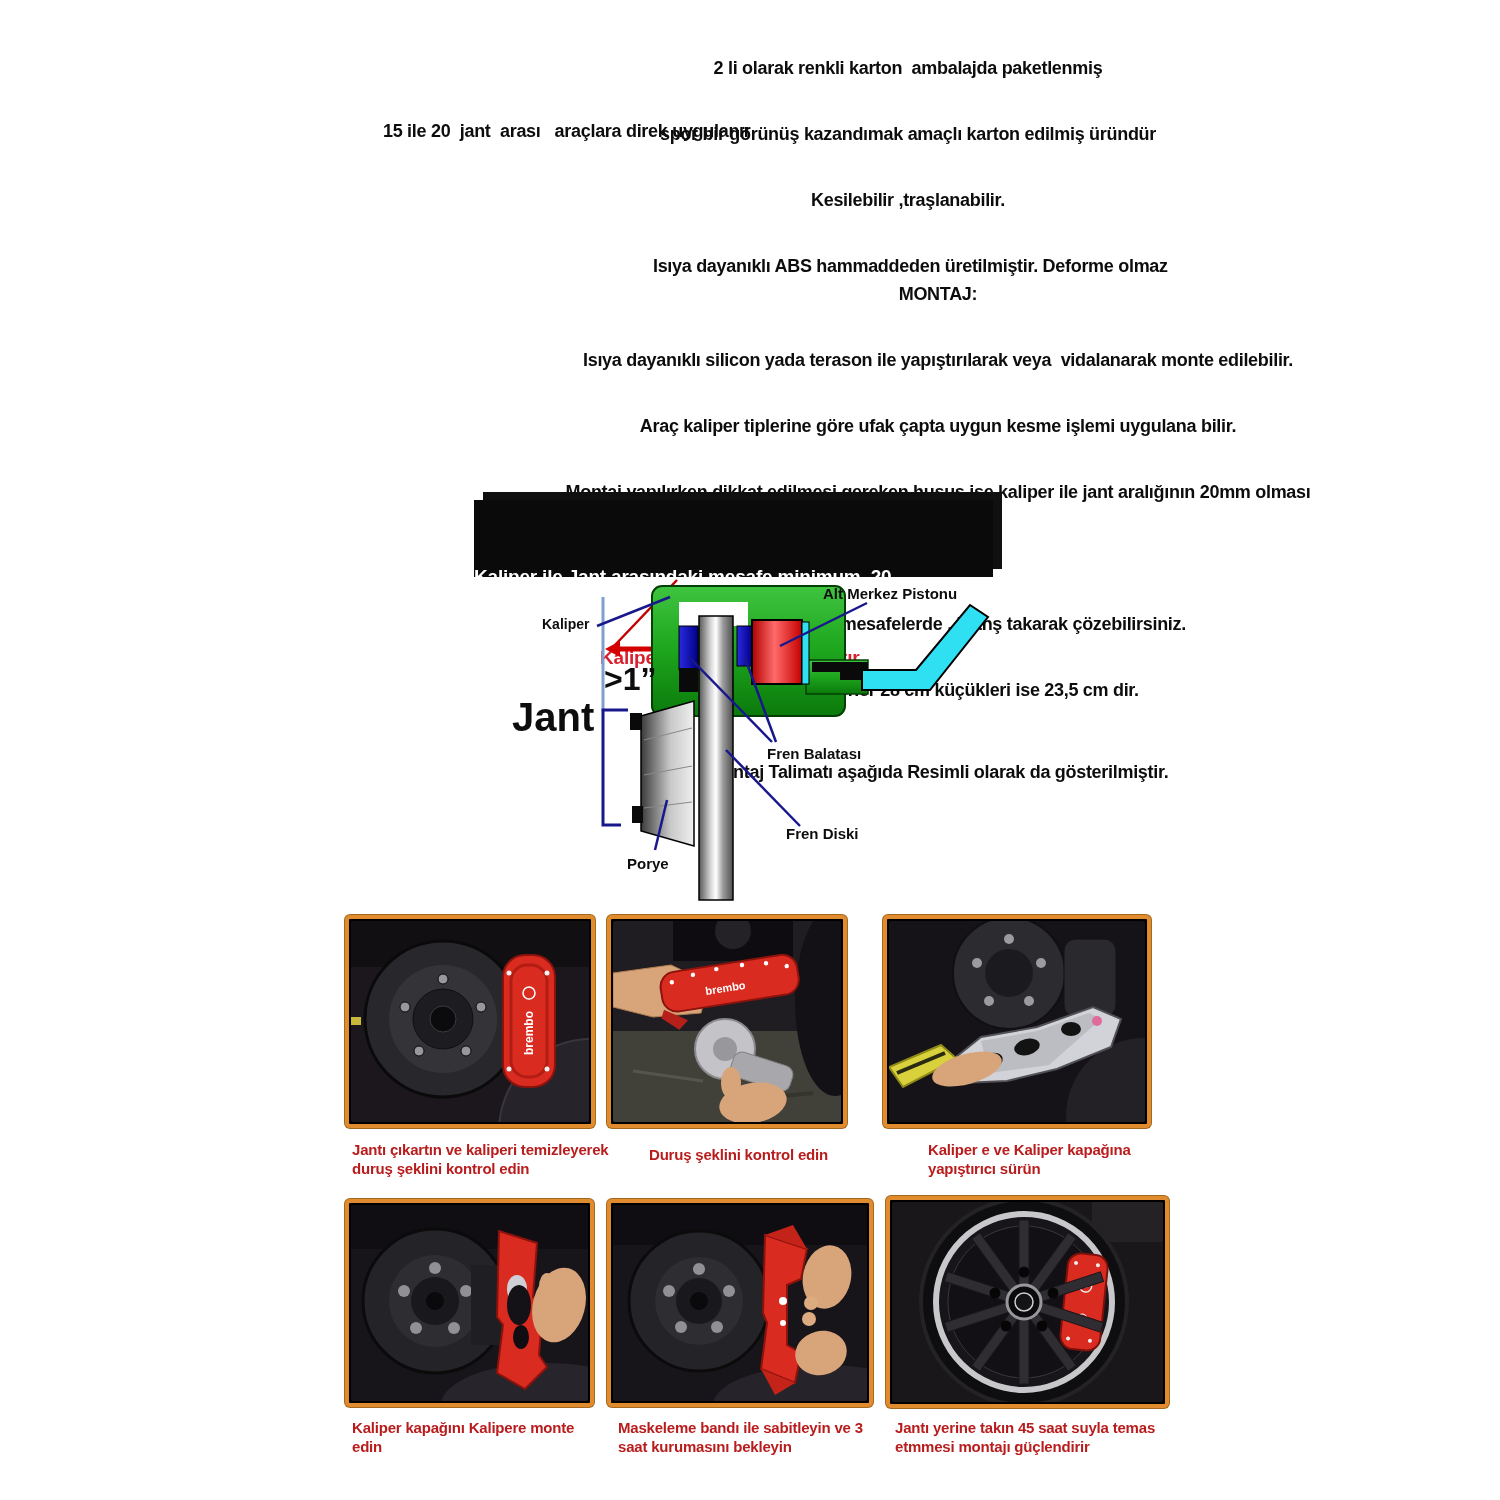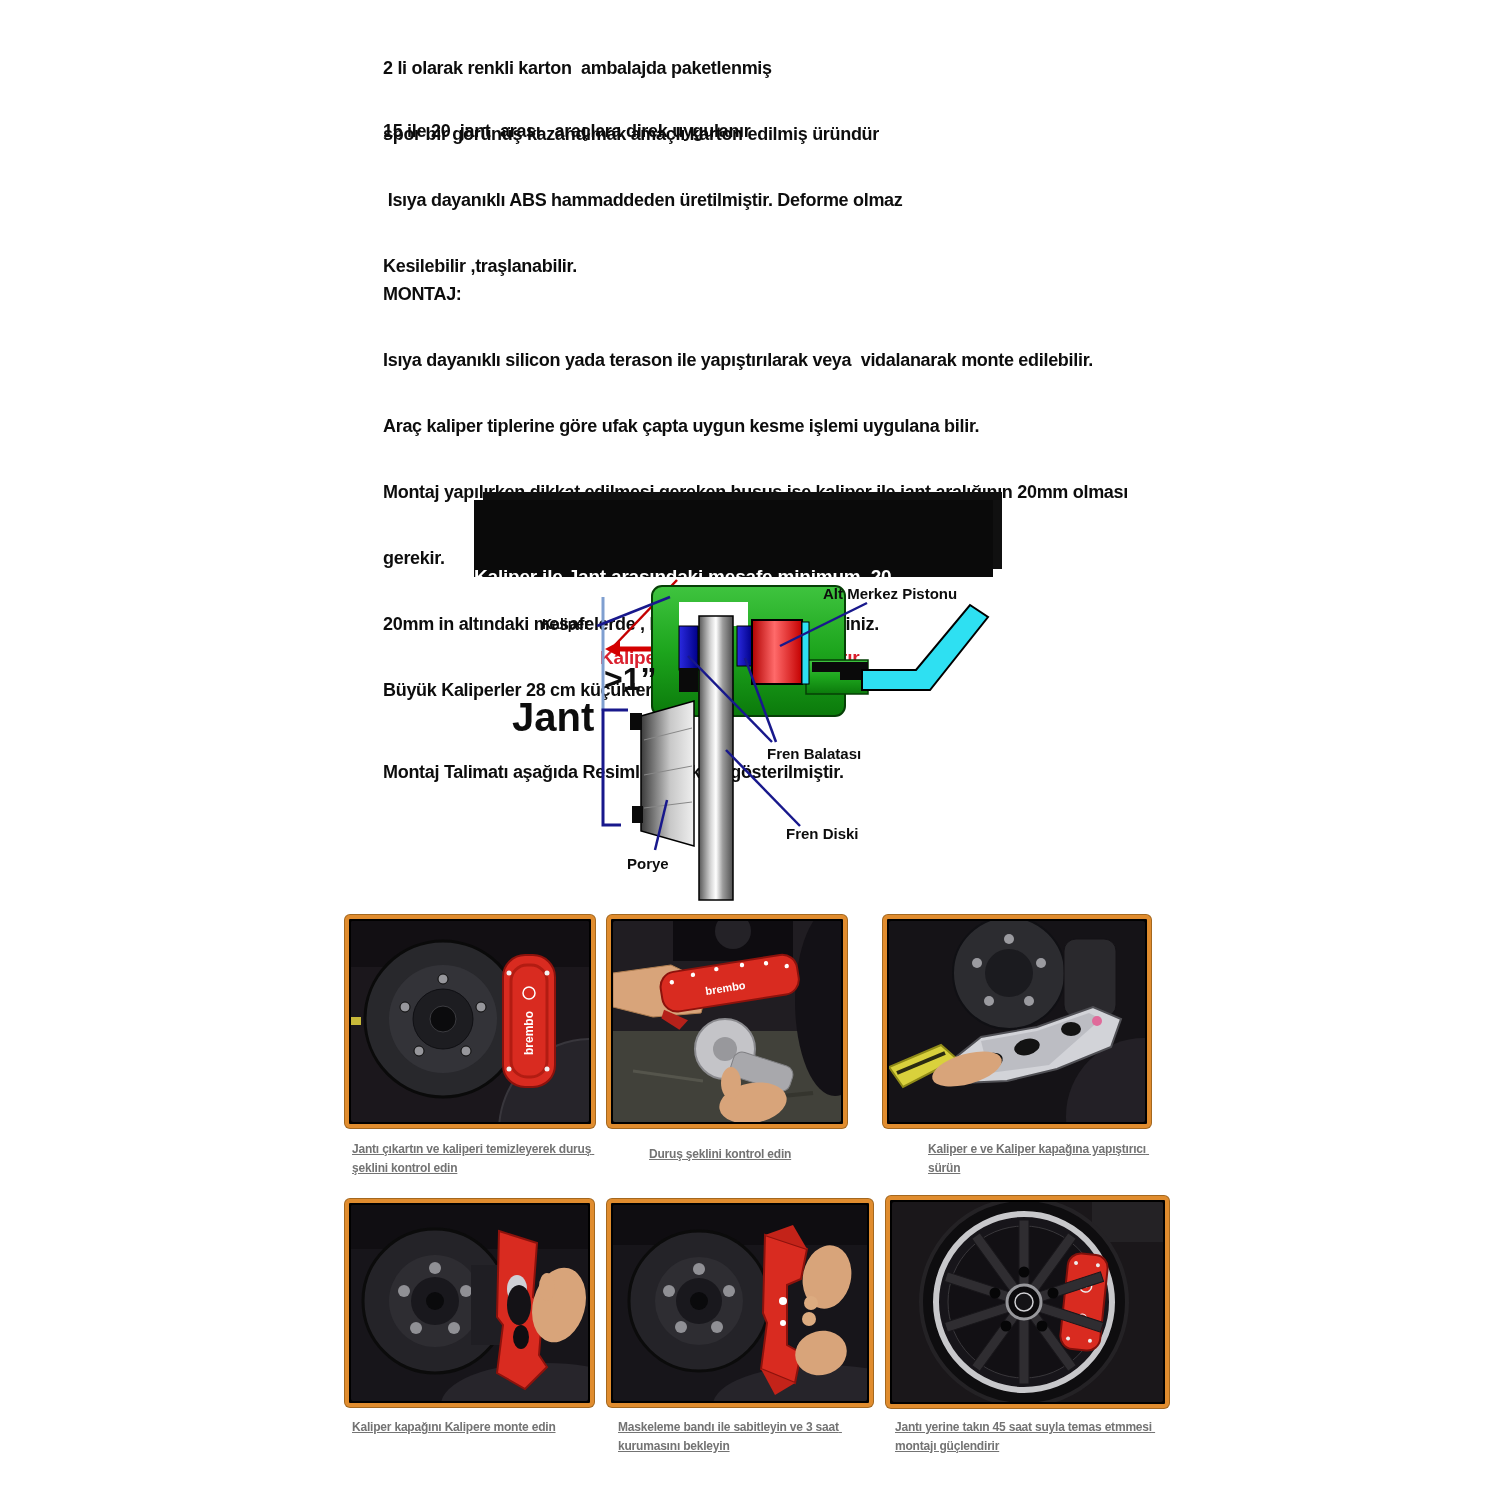--- a/index.html
+++ b/index.html
@@ -1,47 +1,47 @@
 <!DOCTYPE html>
 <html><head>
 <meta charset="utf-8">
 <style>
   html,body{margin:0;padding:0;background:#ffffff;}
   .canvas{
     position:relative;width:1500px;height:1500px;background:#ffffff;overflow:hidden;
     font-family:"Liberation Sans","DejaVu Sans",sans-serif;font-weight:bold;color:#0d0d0d;
   }
   .tblock{position:absolute;white-space:pre-wrap;font-size:18px;line-height:22px;letter-spacing:-0.3px;}
-  .tblock div{white-space:pre-wrap;}
+  .tblock div{white-space:pre-wrap;text-align:center;}
   .montaj-footer{margin-top:16px;}
   .banner{
     position:absolute;left:474px;top:500px;width:519px;height:77px;background:#0a0a0a;
     box-shadow:9px -8px 0 0 #101010;padding:9px 0 0 0;box-sizing:border-box;
     font-size:19px;line-height:27px;letter-spacing:-0.2px;color:#ffffff;white-space:pre-wrap;
   }
   .banner .red{color:#da202e;}
   .diagram{position:absolute;left:460px;top:575px;}
   .dlabel{font-family:"Liberation Sans","DejaVu Sans",sans-serif;font-weight:bold;fill:#0d0d0d;}
   .photo{
     position:absolute;background:#000;border:4px solid #e08c2e;border-radius:5px;
     box-shadow:0 0 0 1px #a4681f;padding:2px;box-sizing:border-box;
   }
   .photo svg{display:block;border-radius:2px;}
-  .caption{position:absolute;font-size:12px;line-height:19px;letter-spacing:-0.2px;color:#737373;white-space:pre-wrap;text-decoration:underline;}
+  .caption{position:absolute;font-size:15px;line-height:19px;letter-spacing:-0.2px;color:#b91c1c;white-space:pre-wrap;}
 </style>
 </head>
 <body>
 
 <div class="canvas">
 
   <div class="tblock" style="left:383px;top:13px;width:1050px;">
     <div>2 li olarak renkli karton  ambalajda paketlenmiş</div>
     <div>spor bir görünüş kazandımak amaçlı karton edilmiş üründür</div>
+    <div>Kesilebilir ,traşlanabilir.</div>
     <div> Isıya dayanıklı ABS hammaddeden üretilmiştir. Deforme olmaz</div>
-    <div>Kesilebilir ,traşlanabilir.</div>
   </div>
   <div class="tblock" style="left:383px;top:120px;width:1050px;">15 ile 20  jant  arası   araçlara direk uygulanır</div>
 
   <div class="tblock" style="left:383px;top:239px;width:1110px;">
     <div>MONTAJ:</div>
     <div>Isıya dayanıklı silicon yada terason ile yapıştırılarak veya  vidalanarak monte edilebilir.</div>
     <div>Araç kaliper tiplerine göre ufak çapta uygun kesme işlemi uygulana bilir.</div>
     <div>Montaj yapılırken dikkat edilmesi gereken husus ise kaliper ile jant aralığının 20mm olması</div>
     <div>gerekir.</div>
     <div>20mm in altındaki mesafelerde , Flanş takarak çözebilirsiniz.</div>

